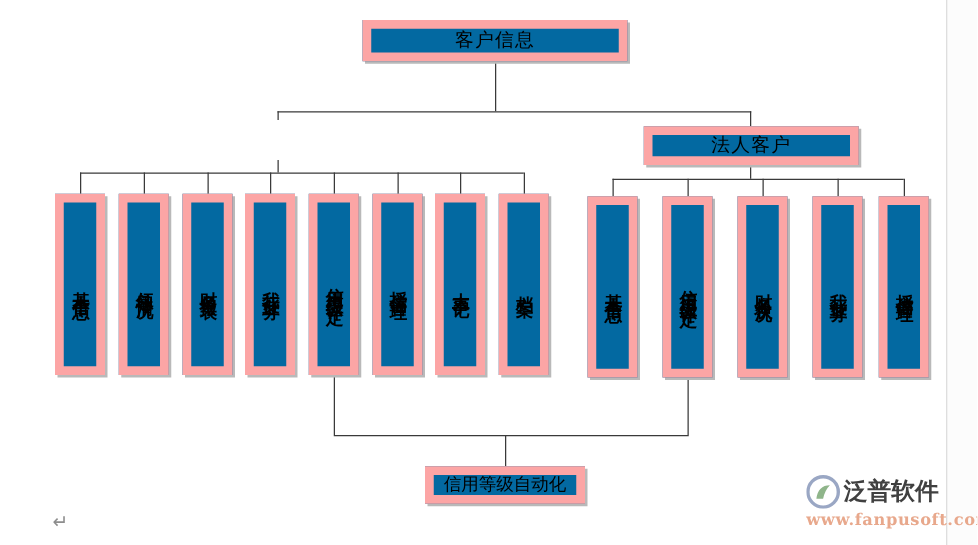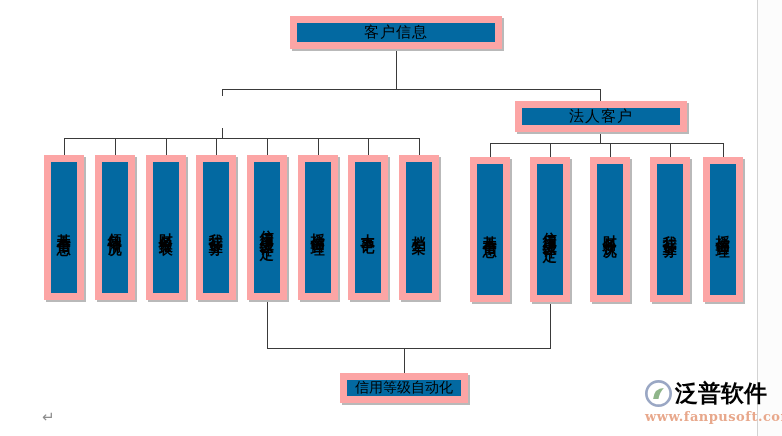--- a/index.html
+++ b/index.html
@@ -87,23 +87,23 @@
     align-items: center;
     height: 30px;
   }
   #watermark .wm-mark {
     width: 27px;
     height: 27px;
     margin-right: 3px;
     flex: none;
   }
   #watermark .wm-name {
-    font-size: 23px;
+    font-size: 19px;
     font-weight: bold;
-    color: #000000;
+    color: #404040;
     letter-spacing: 0px;
     line-height: 1;
     white-space: nowrap;
   }
   #watermark .wm-url {
     font-family: "DejaVu Serif", "Liberation Serif", serif;
     font-size: 13px;
     font-weight: bold;
     color: #e8a88c;
     letter-spacing: 0.5px;

